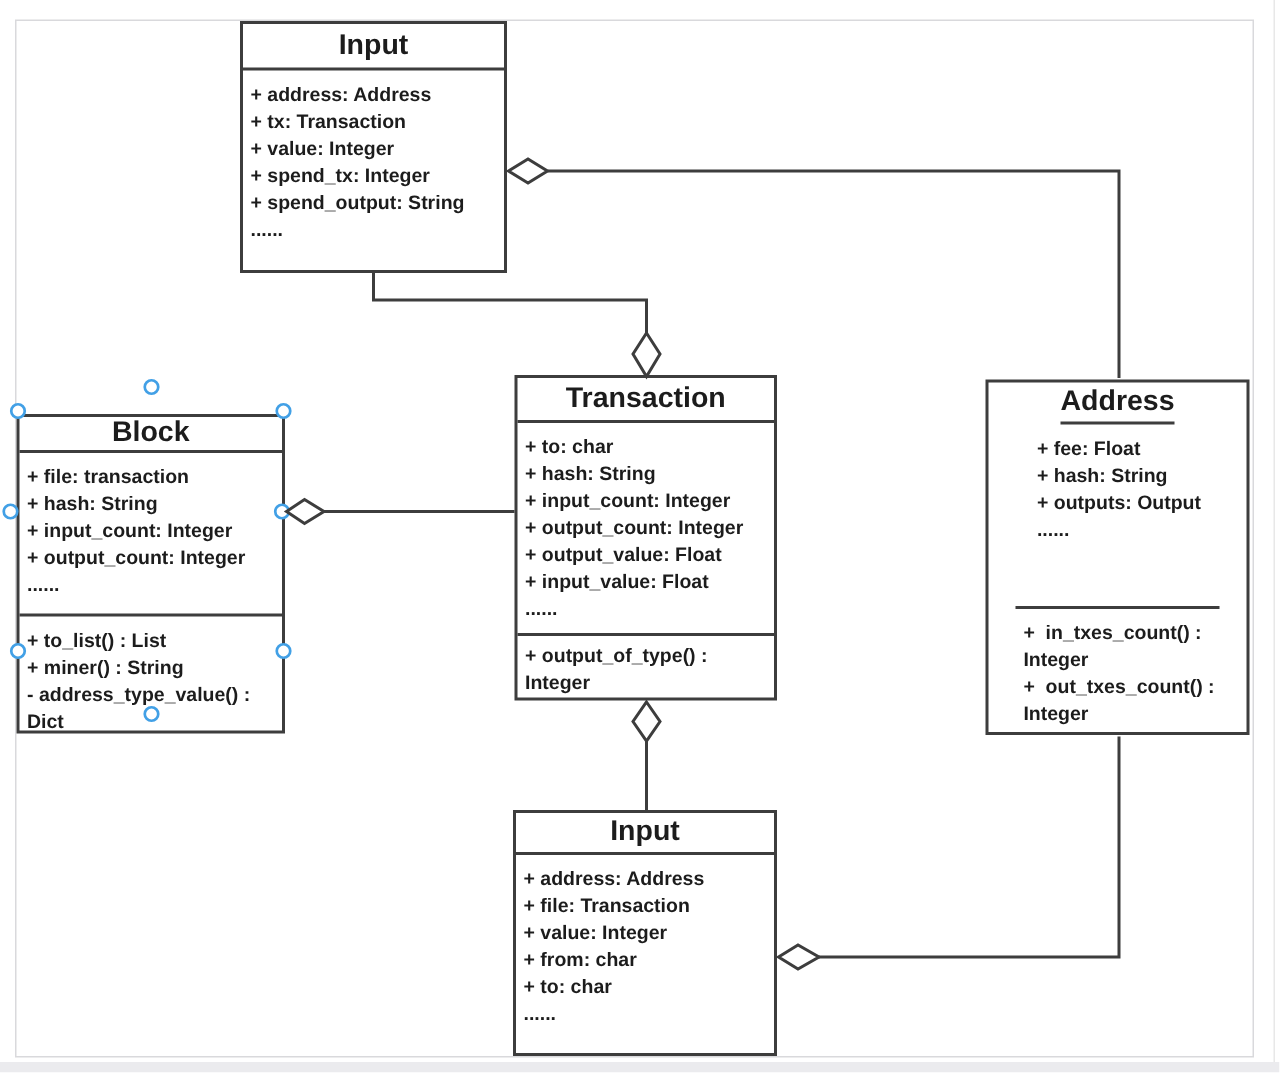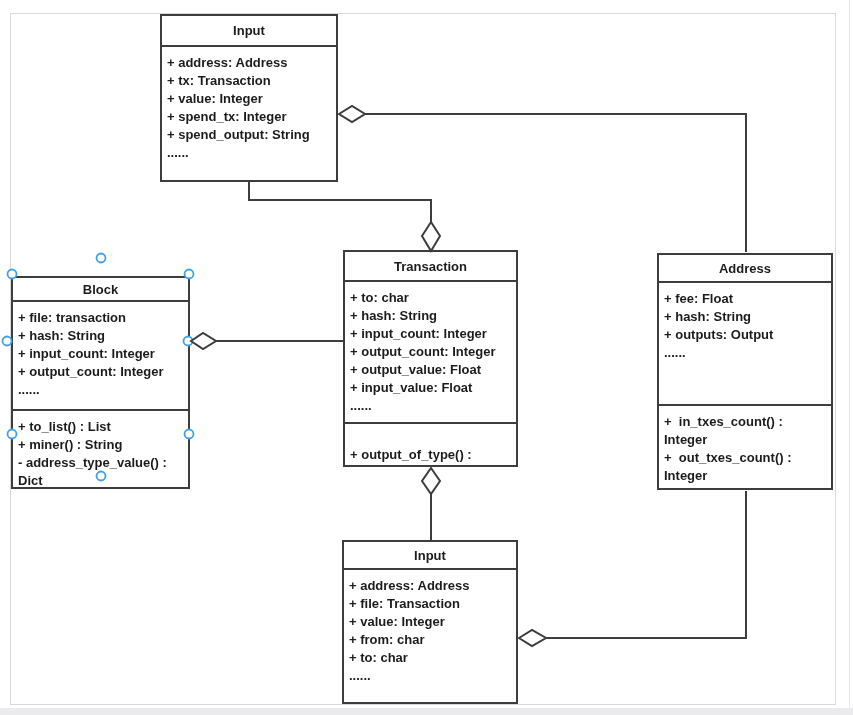--- a/index.html
+++ b/index.html
@@ -13,34 +13,34 @@
   body{background:#fff;font-family:"Liberation Sans",sans-serif;}
   .canvas{position:relative;width:853px;height:715px;background:#fff;overflow:hidden;}
   .page-border{position:absolute;left:10px;top:13px;width:826px;height:692px;
     border:1px solid var(--page-border);background:transparent;}
   .right-edge-line{position:absolute;left:849px;top:0;width:1px;height:708px;background:#e8e8e8;}
   .scrollbar-track{position:absolute;left:0;top:708px;width:853px;height:7px;background:var(--scrollbar);}
 
   .uml-class{position:absolute;background:#fff;border:2px solid var(--stroke);
     display:flex;flex-direction:column;color:var(--text);z-index:1;}
   .uml-title{border-bottom:2px solid var(--stroke);display:flex;align-items:center;
-    justify-content:center;font-size:13px;font-weight:700;flex:none;}
+    justify-content:center;font-size:19px;font-weight:700;flex:none;}
   .uml-attrs{flex:1 1 auto;padding:7px 3px 16px 5px;overflow:hidden;}
   .uml-methods{flex:none;border-top:2px solid var(--stroke);padding:6px 3px 0 5px;overflow:hidden;}
   .member-line{font-size:13px;line-height:18px;font-weight:700;white-space:pre;}
 
   #box-input-top    {left:160px;top:14px;width:178px;height:168px;}
   #box-input-top    .uml-title{height:31px;}
   #box-block        {left:11px;top:276px;width:179px;height:213px;}
   #box-block        .uml-title{height:24px;}
   #box-block        .uml-methods{height:78px;padding-top:7px;}
   #box-transaction  {left:343px;top:250px;width:175px;height:217px;}
   #box-transaction  .uml-title{height:30px;}
-  #box-transaction  .uml-methods{height:43px;padding-top:22px;}
-  #box-address      {left:657px;top:253px;width:176px;height:237px;}
+  #box-transaction  .uml-methods{height:43px;padding-top:4px;}
+  #box-address      {left:657px;top:253px;width:176px;height:237px;align-items:center;}
   #box-address      .uml-title{height:28px;}
   #box-address      .uml-methods{height:84px;padding-top:7px;}
   #box-input-bottom {left:342px;top:540px;width:176px;height:164px;}
   #box-input-bottom .uml-title{height:28px;}
 
   svg.overlay{position:absolute;left:0;top:0;width:853px;height:715px;z-index:2;pointer-events:none;}
   svg.overlay .edge{stroke:var(--stroke);stroke-width:2;fill:none;}
   svg.overlay .diamond{stroke:var(--stroke);stroke-width:2;fill:#fff;}
   svg.overlay .handle{stroke:var(--handle);stroke-width:1.8;fill:#fff;}
 </style>

